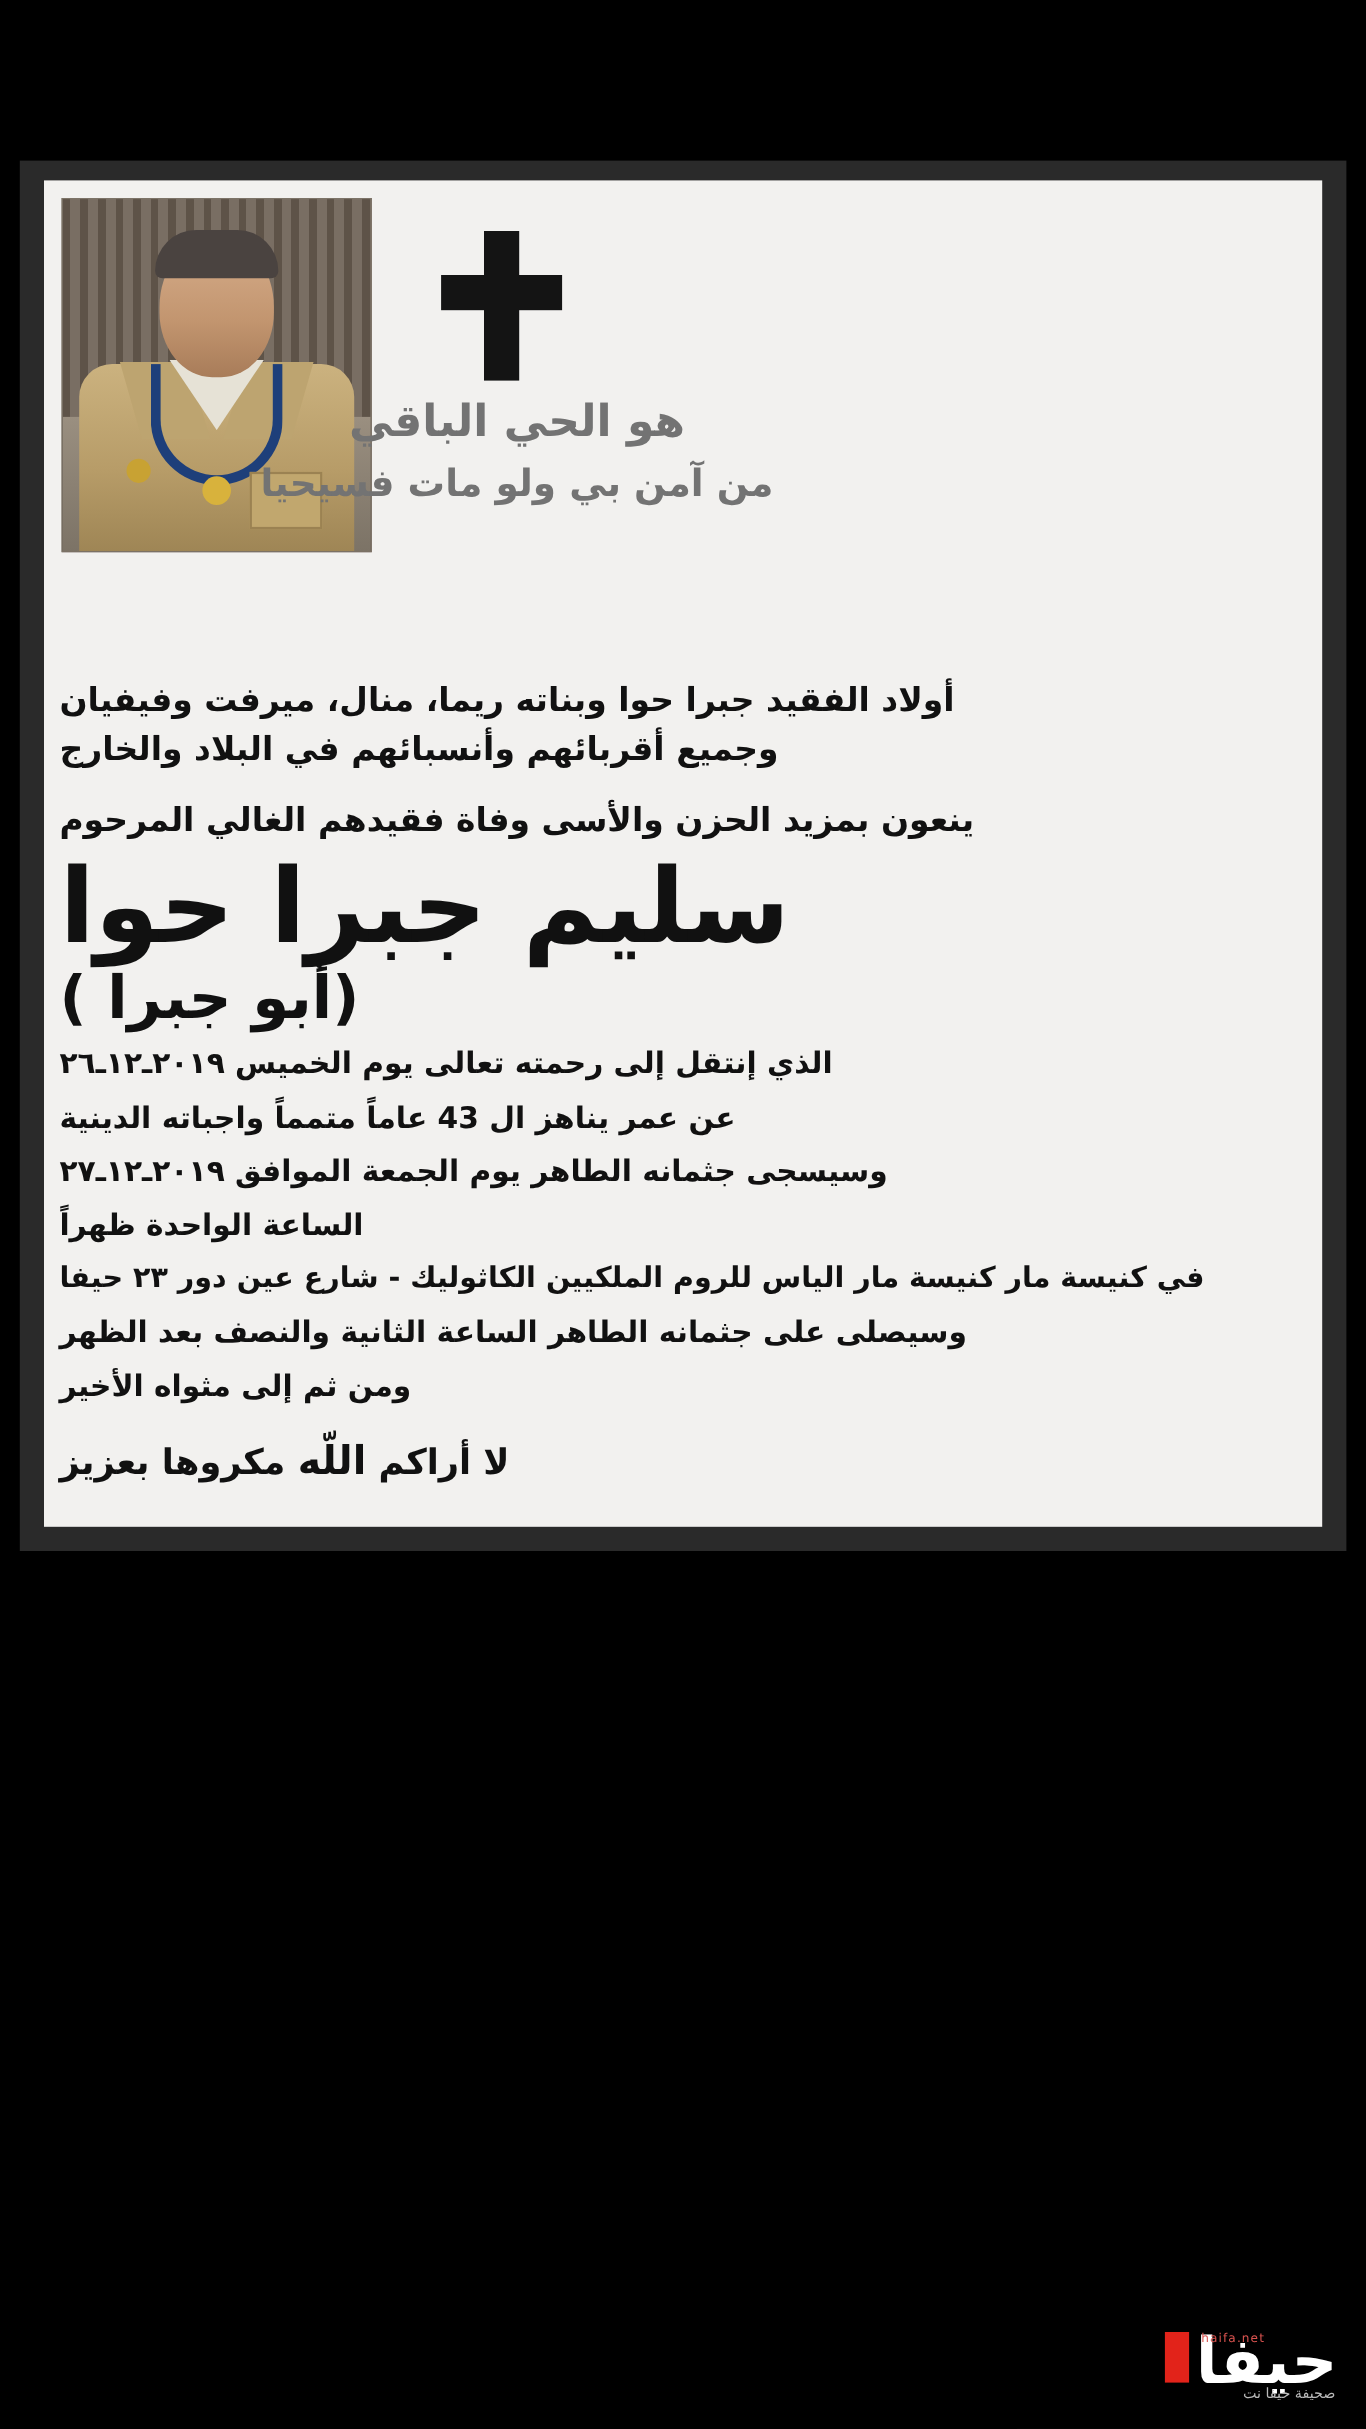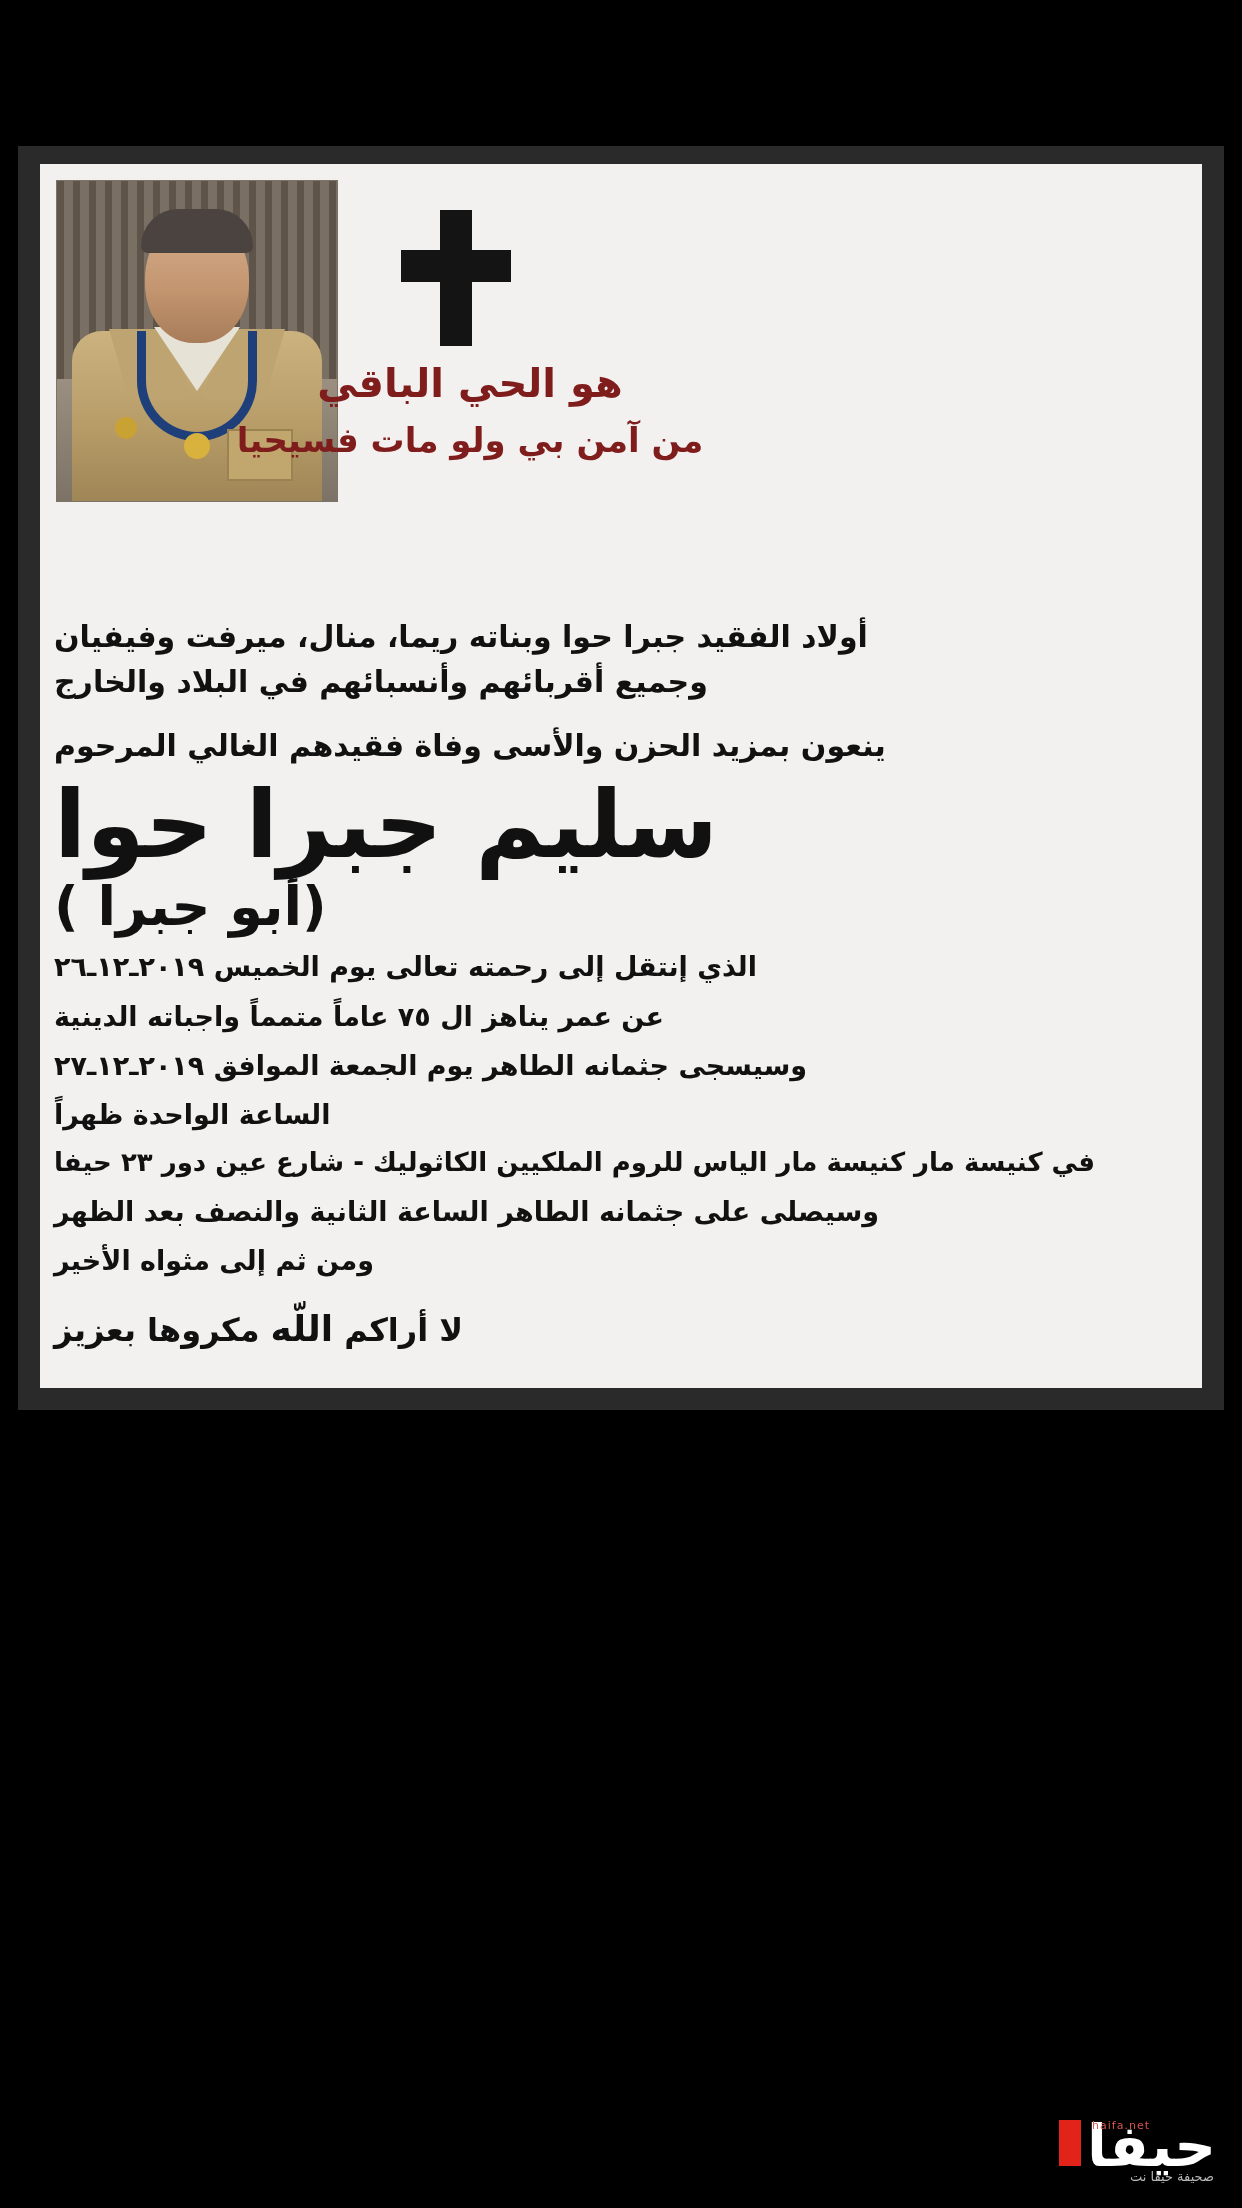--- a/index.html
+++ b/index.html
@@ -192,21 +192,21 @@
     background: #141414;
   }
 
   
   .head-block {
     position: absolute;
     left: 0;
     right: 302px;
     top: 196px;
     text-align: center;
-    color: #7f1d1d;
+    color: #737373;
   }
   .he-lives {
     font-size: 40px;
     font-weight: 700;
     letter-spacing: .5px;
     margin-bottom: 14px;
   }
   .verse {
     font-size: 34px;
     font-weight: 700;
@@ -341,21 +341,21 @@
 
         <div class="family ln">أولاد الفقيد جبرا حوا  وبناته ريما، منال، ميرفت وفيفيان</div>
         <div class="family ln">وجميع أقربائهم وأنسبائهم في البلاد والخارج</div>
 
         <div class="announce ln">ينعون بمزيد الحزن والأسى وفاة  فقيدهم الغالي المرحوم</div>
 
         <div class="deceased-name">سليم جبرا حوا</div>
         <div class="kunya">(أبو جبرا )</div>
 
         <div class="detail ln">الذي إنتقل إلى رحمته تعالى يوم الخميس  ٢٠١٩ـ١٢ـ٢٦</div>
-        <div class="detail ln">عن عمر يناهز ال ٧٥ عاماً متمماً واجباته الدينية</div>
+        <div class="detail ln">عن عمر يناهز ال 43 عاماً متمماً واجباته الدينية</div>
         <div class="detail ln">وسيسجى جثمانه الطاهر يوم الجمعة الموافق ٢٠١٩ـ١٢ـ٢٧</div>
         <div class="detail ln">الساعة الواحدة ظهراً</div>
 
         <div class="detail small ln">في كنيسة مار كنيسة مار الياس للروم الملكيين الكاثوليك - شارع عين دور ٢٣ حيفا</div>
         <div class="detail ln">وسيصلى على جثمانه الطاهر الساعة الثانية والنصف بعد الظهر</div>
         <div class="detail ln">ومن ثم إلى مثواه الأخير</div>
 
         <div class="blessing">
           <span>لا أراكم </span><span class="lafz">اللّه</span><span> مكروها بعزيز</span>
         </div>

